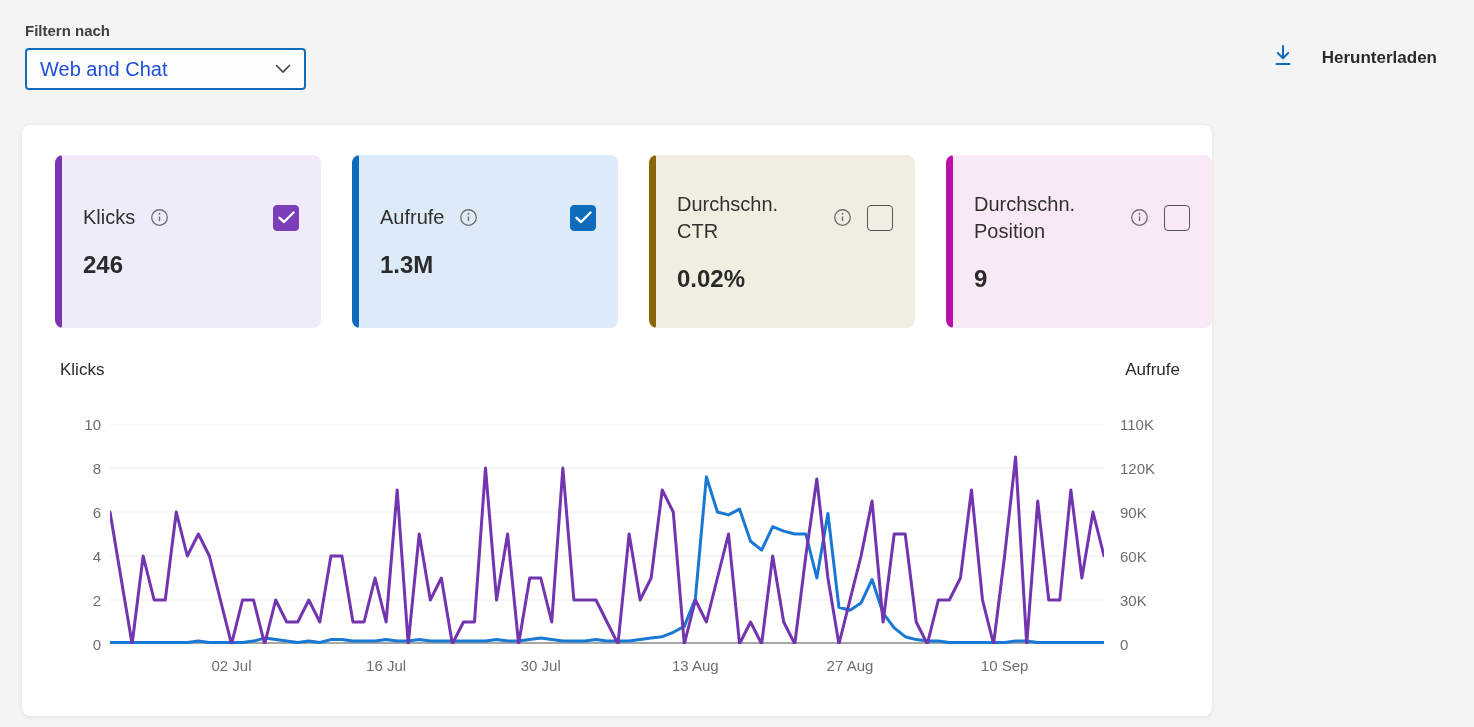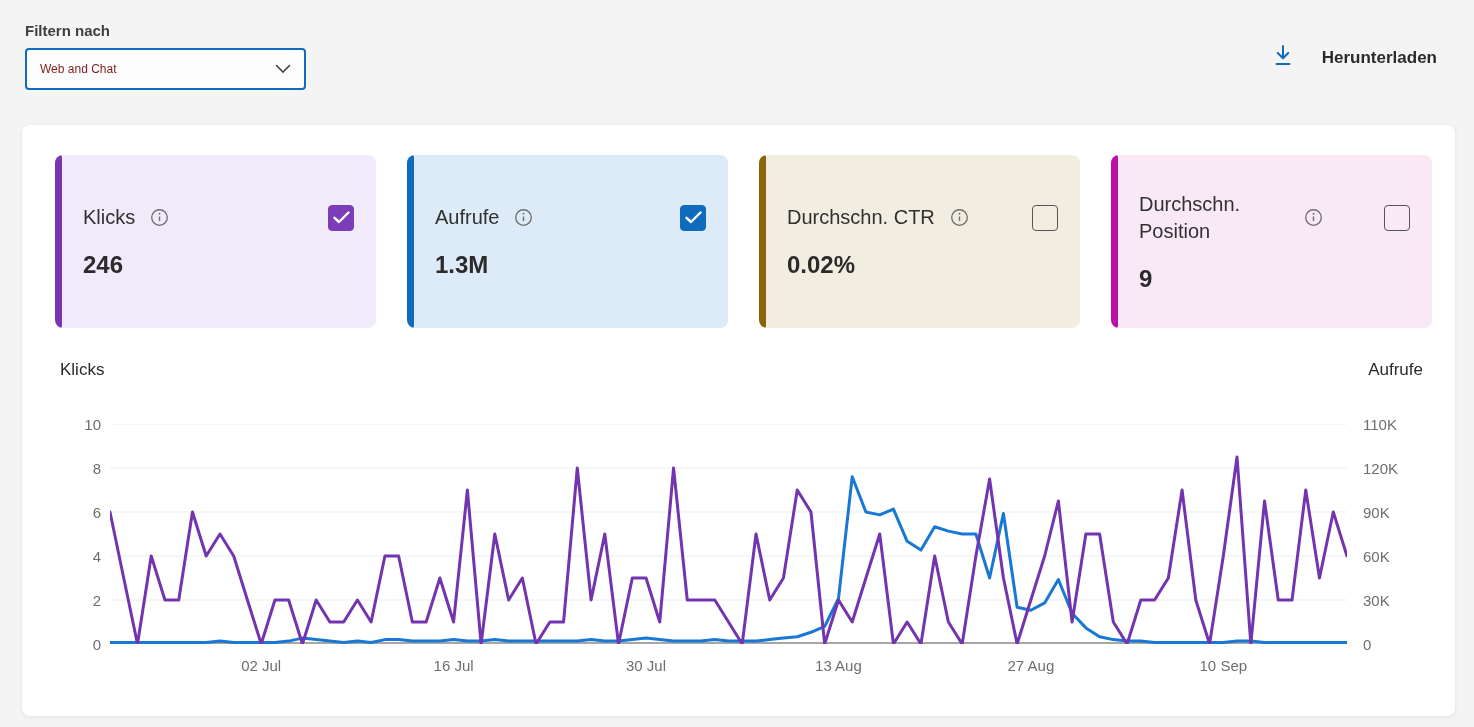--- a/index.html
+++ b/index.html
@@ -5,27 +5,27 @@
   * { box-sizing: border-box; margin: 0; padding: 0; }
   html,body { width:1474px; height:727px; background:#f4f4f4;
     font-family:"Liberation Sans", sans-serif; color:#323130; overflow:hidden; position:relative; }
 
   
   .filter-block { position:absolute; left:25px; top:22px; }
   .filter-label { font-size:15px; font-weight:700; color:#404040; }
   .dropdown { margin-top:9px; width:281px; height:42px; background:#fdfdfd;
     border:2px solid #0f6cbd; border-radius:4px; display:flex; align-items:center;
     justify-content:space-between; padding:0 13px; cursor:pointer; }
-  .dropdown-value { font-size:12px; color:#7f1d1d; }
+  .dropdown-value { font-size:20px; color:#1d4ed8; }
   .download-btn { position:absolute; right:37px; top:44px; display:flex; align-items:center;
     gap:29px; cursor:pointer; }
   .download-label { font-size:17px; font-weight:700; color:#2b2b2b; }
 
   
-  .panel { position:absolute; left:22px; top:125px; width:1433px; height:591px;
+  .panel { position:absolute; left:22px; top:125px; width:1190px; height:591px;
     background:#ffffff; border-radius:8px; box-shadow:0 1px 4px rgba(0,0,0,.09); }
 
   
   .cards-row { display:flex; gap:31px; padding:30px 0 0 33px; }
   .card { position:relative; width:321px; height:173px; border-radius:8px;
     background:var(--bg); padding:0 22px 0 28px; overflow:hidden;
     display:flex; flex-direction:column; justify-content:center; }
   .card::before { content:''; position:absolute; left:0; top:0; bottom:0; width:7px;
     background:var(--accent); border-radius:8px 3px 3px 8px; }
   .card-top { display:flex; align-items:center; gap:15px; }

